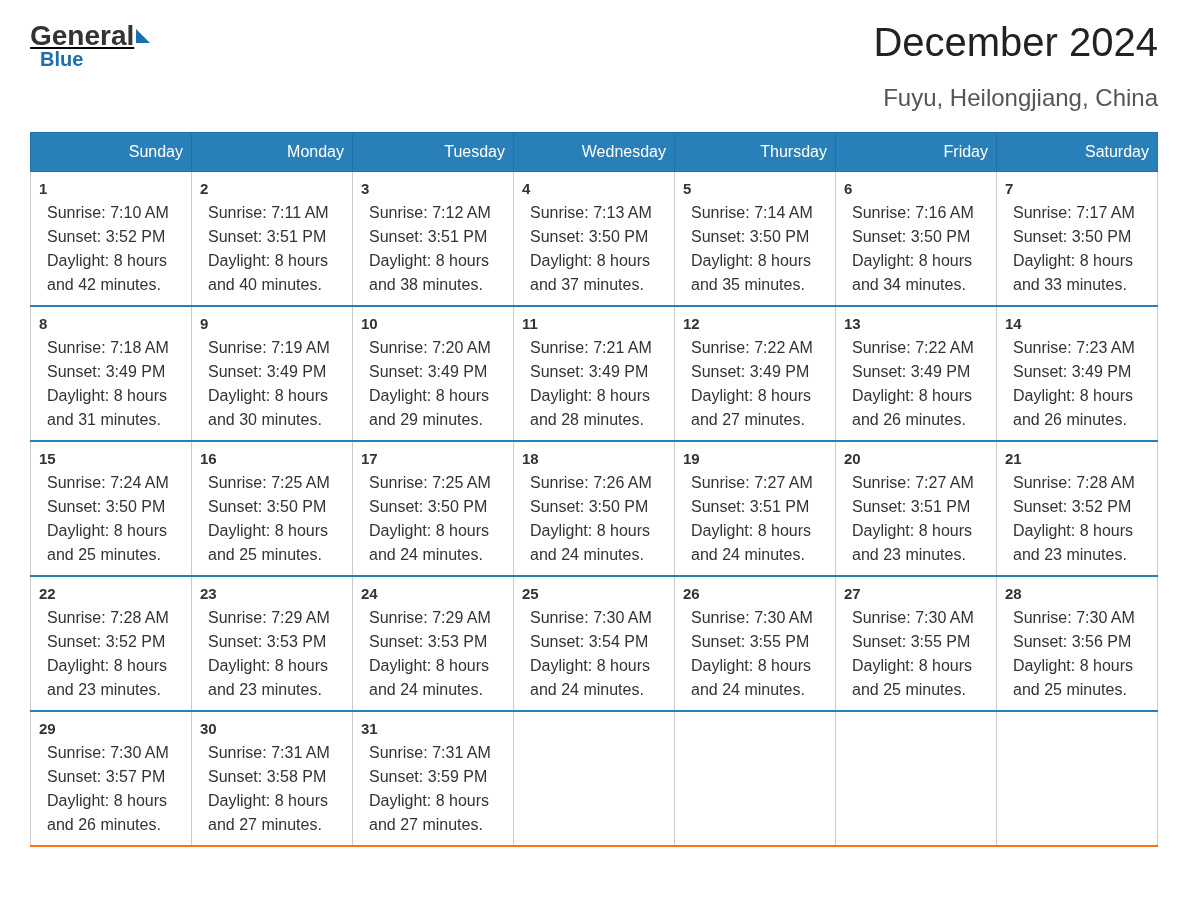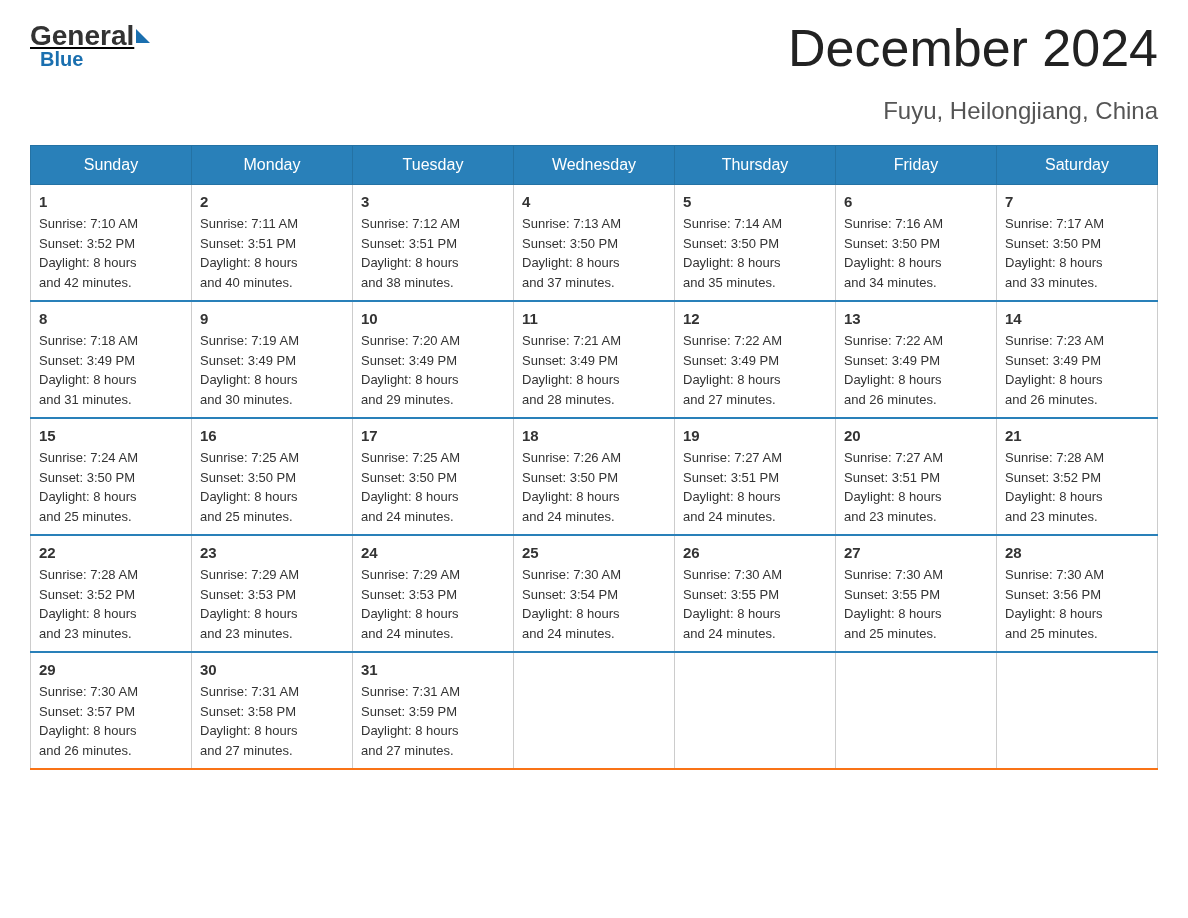--- a/index.html
+++ b/index.html
@@ -44,62 +44,63 @@
       color: #1a6faf;
       font-size: 20px;
       font-weight: bold;
       margin-top: -4px;
       margin-left: 10px;
     }
     .title-section {
       text-align: right;
     }
     .month-title {
-      font-size: 52px;
+      font-size: 40px;
       font-weight: normal;
       color: #222;
       line-height: 1.1;
     }
     .location-title {
       font-size: 24px;
       color: #555;
       margin-top: 20px;
     }
     table {
       width: 100%;
       border-collapse: collapse;
       table-layout: fixed;
     }
     thead th {
       background-color: #2980b9;
       color: #fff;
       padding: 10px 8px;
       font-size: 16px;
       font-weight: normal;
-      text-align: center;
+      text-align: right;
       border: 1px solid #2472a4;
     }
     tbody td {
       vertical-align: top;
       padding: 8px;
       border: 1px solid #ccc;
       font-size: 13px;
       color: #333;
       min-height: 110px;
       height: 110px;
     }
     .day-number {
       font-size: 15px;
       font-weight: bold;
       margin-bottom: 4px;
       display: block;
     }
     .day-info {
-      font-size: 13px;
+      font-size: 16px;
       line-height: 1.5;
+      margin-left: 8px;
     }
     tbody tr td {
       background: #fff;
     }
     tbody tr:last-child td {
       border-bottom: 2px solid #f97316;
     }
     thead tr th:first-child {
       border-top-left-radius: 0;
     }

